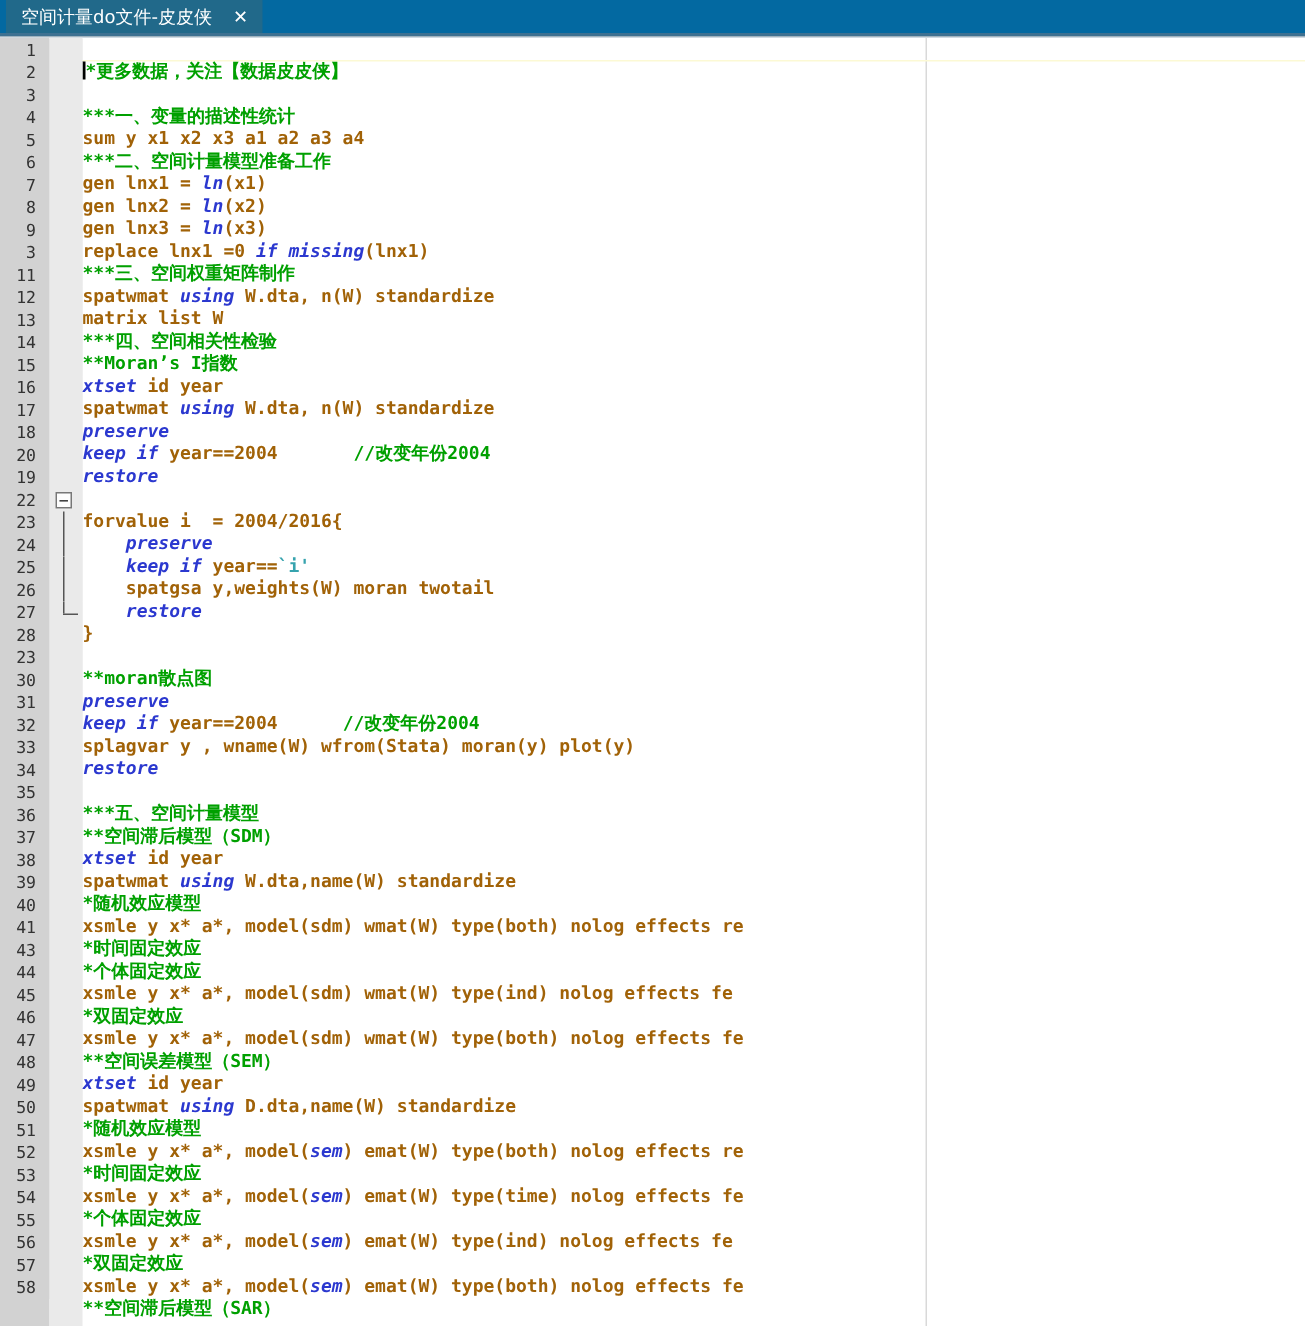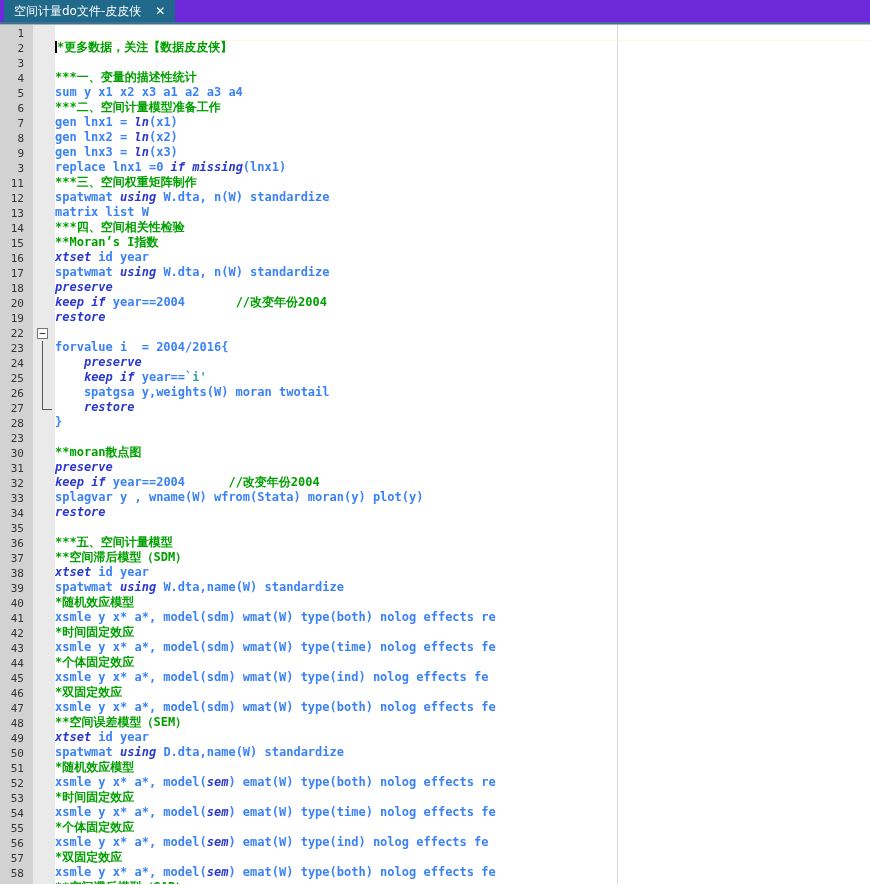--- a/index.html
+++ b/index.html
@@ -3,42 +3,42 @@
 <meta charset="utf-8">
 <style>
   :root{
     --tabbg:#21698a; --band:#3e7191; --comment:#00a000; --keyword:#2b38cf;
     --macro:#36a3ae; --curline:#fcf9d4; --gutterbg:#d2d2d2; --foldbg:#eaeaea;
     --marginline:#d9d9d9; --numcolor:#333333;
   }
   *{margin:0;padding:0;box-sizing:border-box;}
   html,body{width:870px;height:885px;overflow:hidden;background:#fff;
     font-family:"DejaVu Sans",sans-serif;}
-  .tabbar{height:22px;background:#6d28d9;display:flex;align-items:stretch;}
+  .tabbar{height:22px;background:#0369a1;display:flex;align-items:stretch;}
   .tab{margin-left:4px;background:var(--tabbg);color:#fff;display:flex;
     align-items:center;padding:0 10px;font-size:12px;gap:14px;cursor:default;}
   .tab .close{font-weight:bold;font-size:12px;line-height:1;}
   .band{height:3px;background:var(--band);border-bottom:1px solid #9fb3bf;}
   .editor{position:relative;height:859px;overflow:hidden;background:#fff;}
   .gutter-underlay{position:absolute;left:0;top:0;bottom:0;width:33px;
     background:var(--gutterbg);z-index:0;}
   .fold-underlay{position:absolute;left:33px;top:0;bottom:0;width:22px;
     background:var(--foldbg);z-index:0;}
   .marginline{position:absolute;left:617px;top:0;bottom:0;width:1px;
     background:var(--marginline);z-index:1;}
   .lines{position:relative;padding-top:1px;}
   .row{display:flex;height:15px;line-height:15px;}
   .num{width:33px;background:var(--gutterbg);color:var(--numcolor);
     font-family:"DejaVu Sans Mono",monospace;font-size:11px;text-align:right;
     padding-right:9px;flex:none;position:relative;z-index:2;}
   .foldcol{width:22px;background:var(--foldbg);flex:none;position:relative;z-index:2;}
   .code{flex:1;font-family:"DejaVu Sans Mono",monospace;font-size:12px;
     font-weight:bold;white-space:pre;position:relative;z-index:2;color:#000;margin-top:14px;}
   .row.cur .code{background:var(--curline);}
-  .seg-k{color:#3b82f6;}
+  .seg-k{color:#a16207;}
   .seg-b{color:var(--keyword);font-style:italic;}
   .seg-c{color:var(--comment);}
   .seg-m{color:var(--macro);}
   .caret{display:inline-block;width:2px;height:12px;background:#000;
     vertical-align:-2px;}
   .foldbox{position:absolute;left:4px;top:2px;width:11px;height:11px;
     border:1px solid #777;background:#fdfdfd;color:#222;font-size:11px;
     line-height:9px;text-align:center;font-family:"DejaVu Sans Mono",monospace;}
   .foldguide{position:absolute;left:9px;top:0;bottom:0;width:1px;background:#555;}
   .foldend-v{position:absolute;left:9px;top:0;height:8px;width:1px;background:#555;}
@@ -267,25 +267,20 @@
         <span class="num">40</span>
         <span class="foldcol"></span>
         <span class="code"><span class="seg-k">xsmle y x* a*, model(sdm) wmat(W) type(both) nolog effects re</span></span>
       </div>
       <div class="row">
         <span class="num">41</span>
         <span class="foldcol"></span>
         <span class="code"><span class="seg-c">*时间固定效应</span></span>
       </div>
       <div class="row">
-        <span class="num">42</span>
-        <span class="foldcol"></span>
-        <span class="code"><span class="seg-k">xsmle y x* a*, model(sdm) wmat(W) type(time) nolog effects fe</span></span>
-      </div>
-      <div class="row">
         <span class="num">43</span>
         <span class="foldcol"></span>
         <span class="code"><span class="seg-c">*个体固定效应</span></span>
       </div>
       <div class="row">
         <span class="num">44</span>
         <span class="foldcol"></span>
         <span class="code"><span class="seg-k">xsmle y x* a*, model(sdm) wmat(W) type(ind) nolog effects fe</span></span>
       </div>
       <div class="row">

